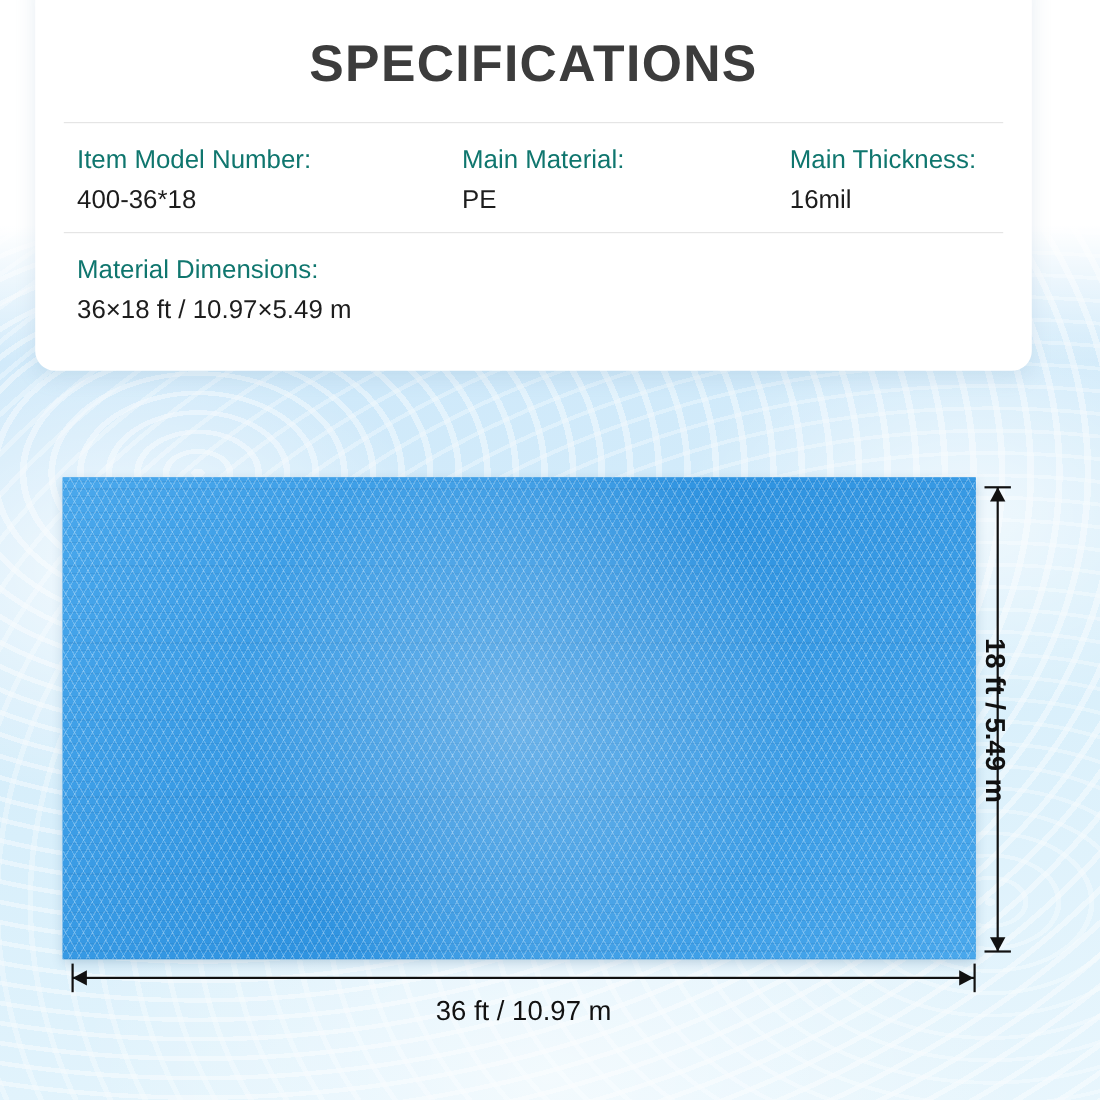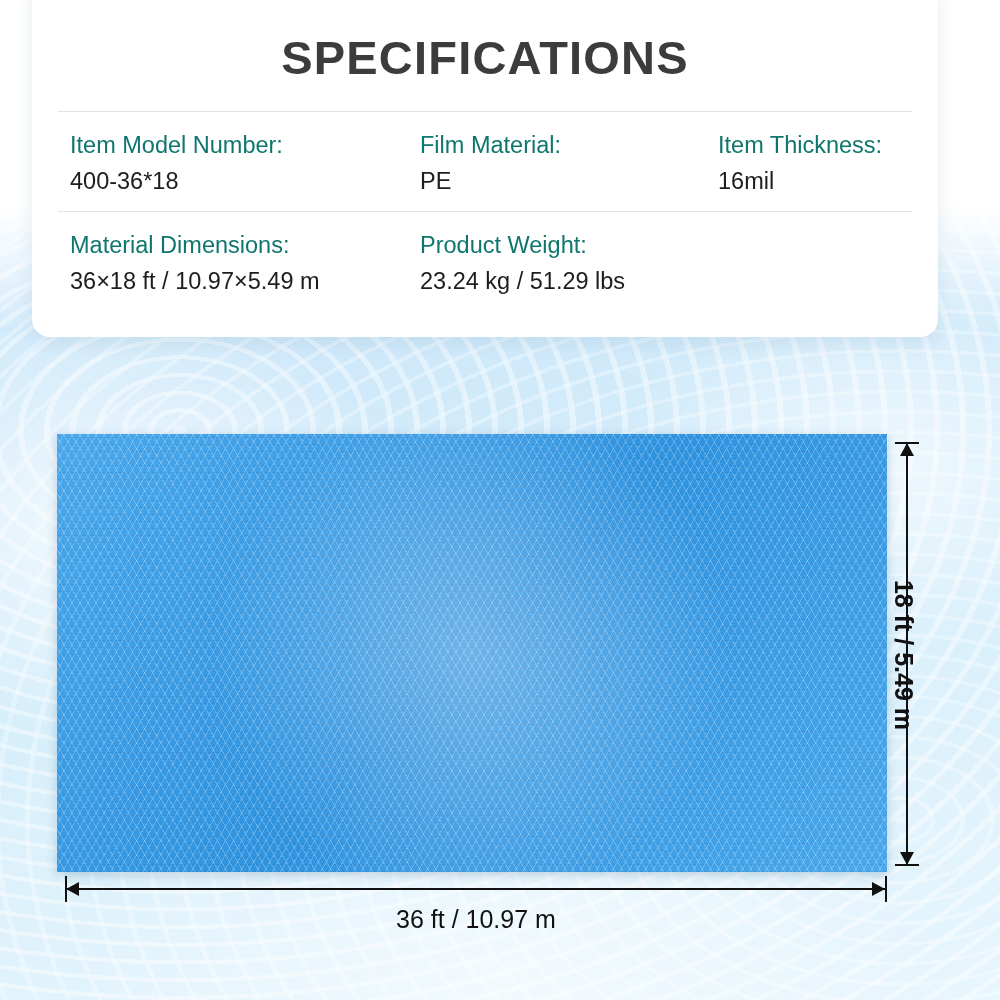--- a/index.html
+++ b/index.html
@@ -211,39 +211,35 @@
     <div class="spec-title">SPECIFICATIONS</div>
 
     <div class="spec-divider"></div>
 
     <div class="spec-row row1">
       <div class="spec-cell">
         <div class="spec-label">Item Model Number:</div>
         <div class="spec-value">400-36*18</div>
       </div>
       <div class="spec-cell">
-        <div class="spec-label">Film Material:</div>
+        <div class="spec-label">Main Material:</div>
         <div class="spec-value">PE</div>
       </div>
       <div class="spec-cell">
-        <div class="spec-label">Item Thickness:</div>
+        <div class="spec-label">Main Thickness:</div>
         <div class="spec-value">16mil</div>
       </div>
     </div>
 
     <div class="spec-divider"></div>
 
     <div class="spec-row row2">
       <div class="spec-cell">
         <div class="spec-label">Material Dimensions:</div>
         <div class="spec-value">36×18 ft / 10.97×5.49 m</div>
-      </div>
-      <div class="spec-cell">
-        <div class="spec-label">Product Weight:</div>
-        <div class="spec-value">23.24 kg / 51.29 lbs</div>
       </div>
     </div>
   </div>
 
   <div class="cover"></div>
 
   <div class="dim-line h-line"></div>
   <div class="dim-line v-line"></div>
 
   <div class="tick tick-v-left"></div>

